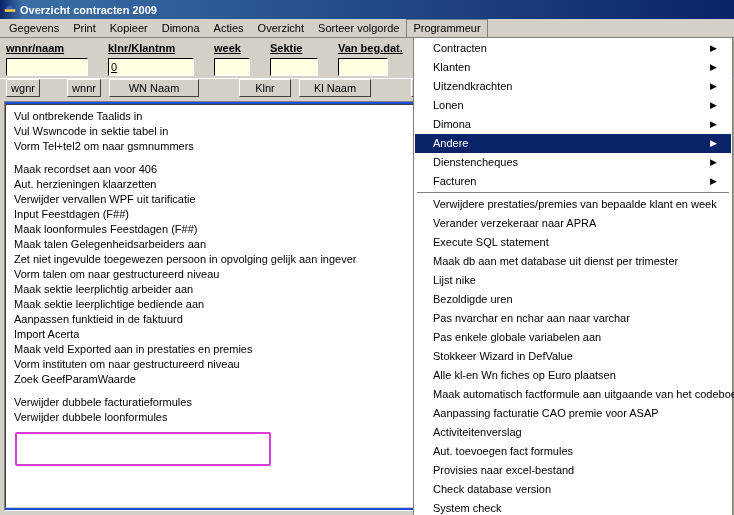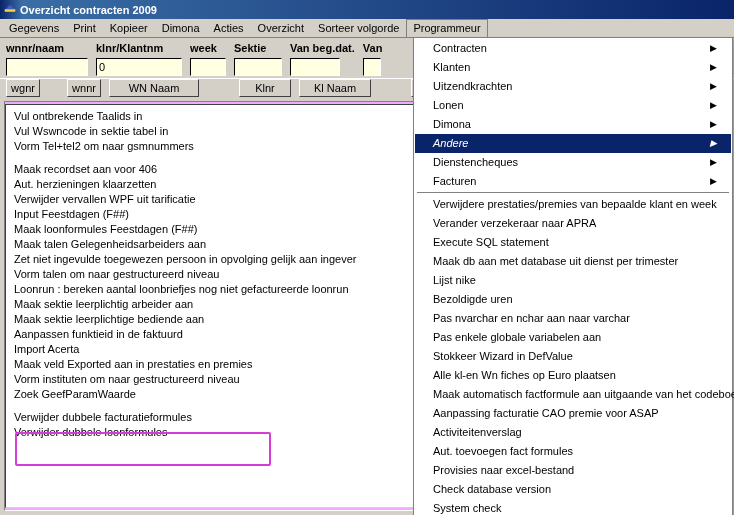--- a/index.html
+++ b/index.html
@@ -16,41 +16,42 @@
 .titlebar .app-icon svg { width: 14px; height: 14px; }
 
 .menubar {
   background: #d4d0c8; height: 19px; display: flex; align-items: stretch;
   border-bottom: 1px solid #808080; padding: 0 2px;
 }
 .menubar .menu-item { padding: 2px 7px; cursor: default; line-height: 15px; }
 .menubar .menu-item.open { background: #d4d0c8; border: 1px solid #808080; border-bottom: none; padding: 1px 6px; position: relative; z-index: 20; }
 
 .filterbar {
-  background: #d4d0c8; padding: 4px 6px 2px 6px; display: flex; gap: 8px; align-items: flex-start;
+  background: #d4d0c8; padding: 4px 6px 2px 6px; display: flex; gap: 20px; align-items: flex-start;
   border-bottom: 1px solid #fff;
+  text-decoration: underline;
 }
 .filter-col { display: flex; flex-direction: column; gap: 2px; }
 .filter-label { font-weight: bold; font-size: 11px; padding-bottom: 2px; }
 .filter-input {
   background: #ffffe1; border: 1px solid #000; border-right-color:#fff; border-bottom-color:#fff;
   height: 18px; padding: 1px 2px; font-size: 11px;
 }
 
 .headerrow {
   background: #d4d0c8; display: flex; padding: 0 6px 4px 6px; gap: 8px;
 }
 .hdr-btn {
   background: #d4d0c8; border: 1px solid; border-color: #fff #404040 #404040 #fff;
   height: 18px; padding: 0 4px; font-size: 11px; display: flex; align-items: center;
   min-width: 30px; justify-content: center; cursor: default;
 }
 
 .content {
-  flex: 1; background: #f0abfc; border: 1px solid #808080; margin: 0 4px 4px 4px;
+  flex: 1; background: #1d4ed8; border: 1px solid #808080; margin: 0 4px 4px 4px;
   border-right-color: #fff; border-bottom-color: #fff;
   padding: 2px 0; overflow: hidden; position: relative;
 }
 .content-inner { border: 1px solid #404040; border-right-color:#d4d0c8; border-bottom-color:#d4d0c8; padding: 4px 8px; height: 100%; overflow: auto; background:#fff; }
 .content-item { font-size: 11px; line-height: 15px; padding: 0; cursor: default; white-space: nowrap; }
 .spacer { height: 8px; }
 
 .highlight-box {
   position: absolute; border: 2px solid #d63cd6; border-radius: 2px;
   pointer-events: none;
@@ -61,21 +62,21 @@
   box-shadow: 2px 2px 3px rgba(0,0,0,0.3);
   z-index: 30; padding: 1px;
   left: 413px; top: 37px; width: 320px;
 }
 .dd-item {
   display: flex; align-items: center; justify-content: space-between;
   padding: 2px 14px 2px 18px; font-size: 11px; line-height: 15px; cursor: default;
   white-space: nowrap;
 }
 .dd-item .arrow { font-size: 9px; }
-.dd-item.highlight { background: #0a246a; color: #fff; font-style: italic; }
+.dd-item.highlight { background: #0a246a; color: #fff; }
 .dd-sep { border-top: 1px solid #808080; border-bottom: 1px solid #fff; margin: 1px 2px; height: 0; }
 </style>
 </head>
 <body>
 
 <div class="window">
 
   <div class="titlebar">
     <span class="app-icon">
       <svg viewBox="0 0 16 16">
@@ -144,21 +145,20 @@
         <div class="content-item">Vorm Tel+tel2 om naar gsmnummers</div>
         <div class="spacer"></div>
         <div class="content-item">Maak recordset aan voor 406</div>
         <div class="content-item">Aut. herzieningen klaarzetten</div>
         <div class="content-item">Verwijder vervallen WPF uit tarificatie</div>
         <div class="content-item">Input Feestdagen (F##)</div>
         <div class="content-item">Maak loonformules Feestdagen (F##)</div>
         <div class="content-item">Maak talen Gelegenheidsarbeiders aan</div>
         <div class="content-item">Zet niet ingevulde toegewezen persoon in opvolging gelijk aan ingever</div>
         <div class="content-item">Vorm talen om naar gestructureerd niveau</div>
-        <div class="content-item">Loonrun : bereken aantal loonbriefjes nog niet gefactureerde loonrun</div>
         <div class="content-item">Maak sektie leerplichtig arbeider aan</div>
         <div class="content-item">Maak sektie leerplichtige bediende aan</div>
         <div class="content-item">Aanpassen funktieid in de faktuurd</div>
         <div class="content-item">Import Acerta</div>
         <div class="content-item">Maak veld Exported aan in prestaties en premies</div>
         <div class="content-item">Vorm instituten om naar gestructureerd niveau</div>
         <div class="content-item">Zoek GeefParamWaarde</div>
         <div class="spacer"></div>
         <div class="content-item">Verwijder dubbele facturatieformules</div>
         <div class="content-item">Verwijder dubbele loonformules</div>

